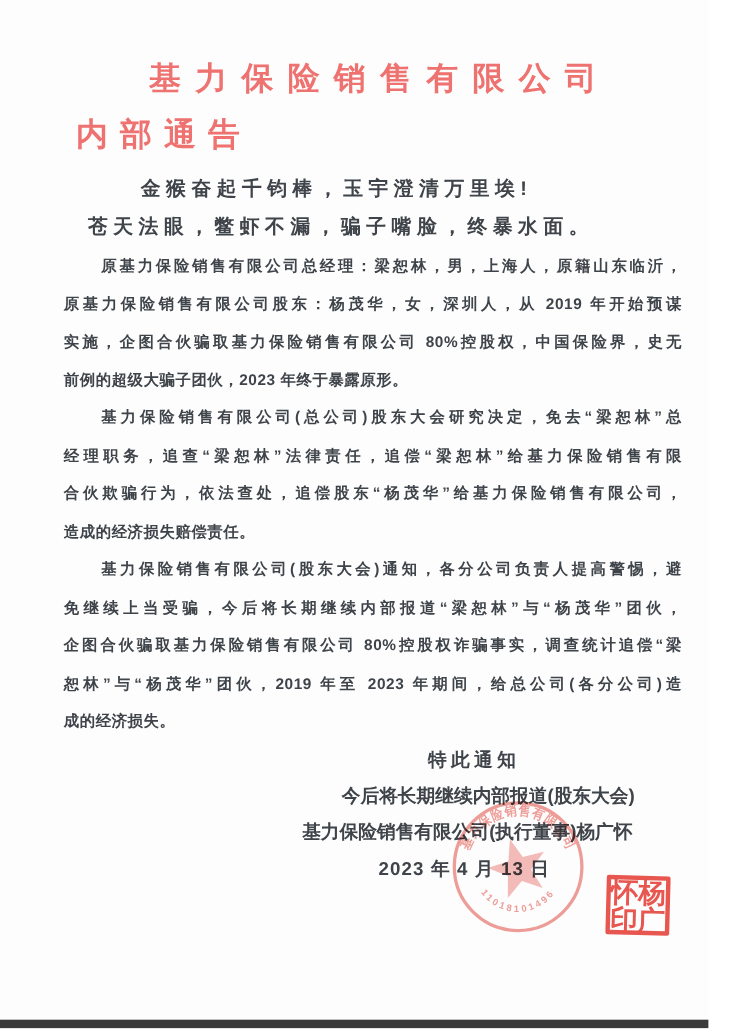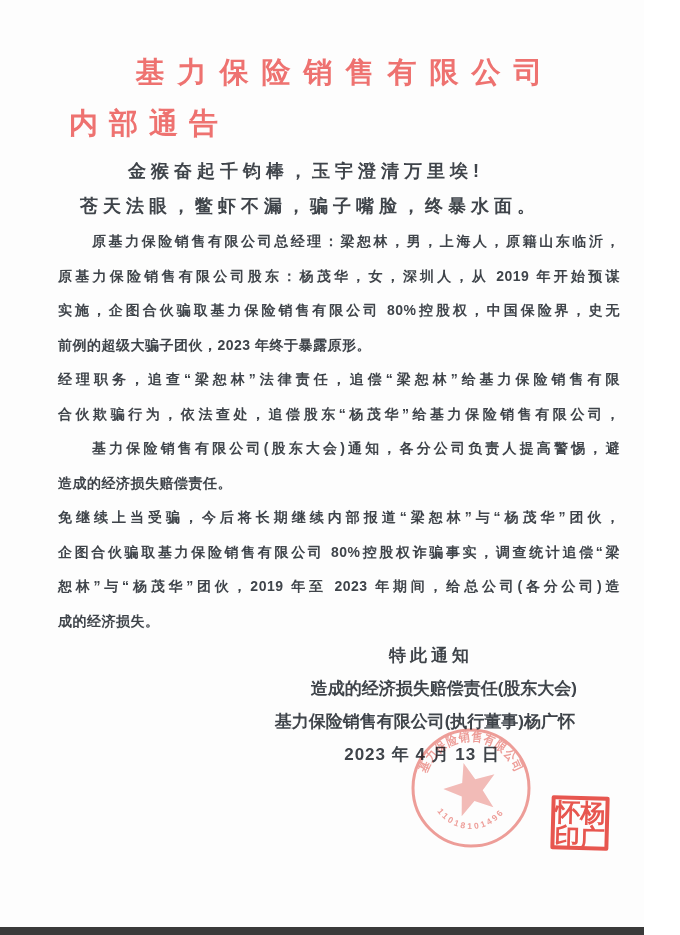--- a/index.html
+++ b/index.html
@@ -108,35 +108,36 @@
       <div class="slogan s1">金猴奋起千钧棒，玉宇澄清万里埃!</div>
       <div class="slogan s2">苍天法眼，鳖虾不漏，骗子嘴脸，终暴水面。</div>
     </div>
 
     <div class="bodytext">
       <div class="bline indent">原基力保险销售有限公司总经理：梁恕林，男，上海人，原籍山东临沂，</div>
       <div class="bline">原基力保险销售有限公司股东：杨茂华，女，深圳人，从 2019 年开始预谋</div>
       <div class="bline">实施，企图合伙骗取基力保险销售有限公司 80%控股权，中国保险界，史无</div>
       <div class="bline last">前例的超级大骗子团伙，2023 年终于暴露原形。</div>
 
+      <div class="bline indent">基力保险销售有限公司(总公司)股东大会研究决定，免去“梁恕林”总</div>
       <div class="bline">经理职务，追查“梁恕林”法律责任，追偿“梁恕林”给基力保险销售有限</div>
 
       <div class="bline">合伙欺骗行为，依法查处，追偿股东“杨茂华”给基力保险销售有限公司，</div>
+      <div class="bline last">造成的经济损失赔偿责任。</div>
+
       <div class="bline indent">基力保险销售有限公司(股东大会)通知，各分公司负责人提高警惕，避</div>
-
-      <div class="bline last">造成的经济损失赔偿责任。</div>
       <div class="bline">免继续上当受骗，今后将长期继续内部报道“梁恕林”与“杨茂华”团伙，</div>
       <div class="bline">企图合伙骗取基力保险销售有限公司 80%控股权诈骗事实，调查统计追偿“梁</div>
       <div class="bline">恕林”与“杨茂华”团伙，2019 年至 2023 年期间，给总公司(各分公司)造</div>
       <div class="bline last">成的经济损失。</div>
     </div>
 
     <div class="closing">
       <div class="cline c-notice">特此通知</div>
-      <div class="cline c-issuer1">造成的经济损失赔偿责任(股东大会)</div>
+      <div class="cline c-issuer1">今后将长期继续内部报道(股东大会)</div>
       <div class="cline c-issuer2">基力保险销售有限公司(执行董事)杨广怀</div>
       <div class="cline c-date">2023 年 4 月 13 日</div>
     </div>
 
   </div>
 
   <svg class="round-stamp" viewBox="0 0 124 124" xmlns="http://www.w3.org/2000/svg">
     <defs>
       <path id="arcTop" d="M 16.6 49.8 A 47 47 0 0 1 107.4 49.8" fill="none"></path>
       <path id="arcBot" d="M 28.4 85.5 A 41 41 0 0 0 95.6 85.5" fill="none"></path>

